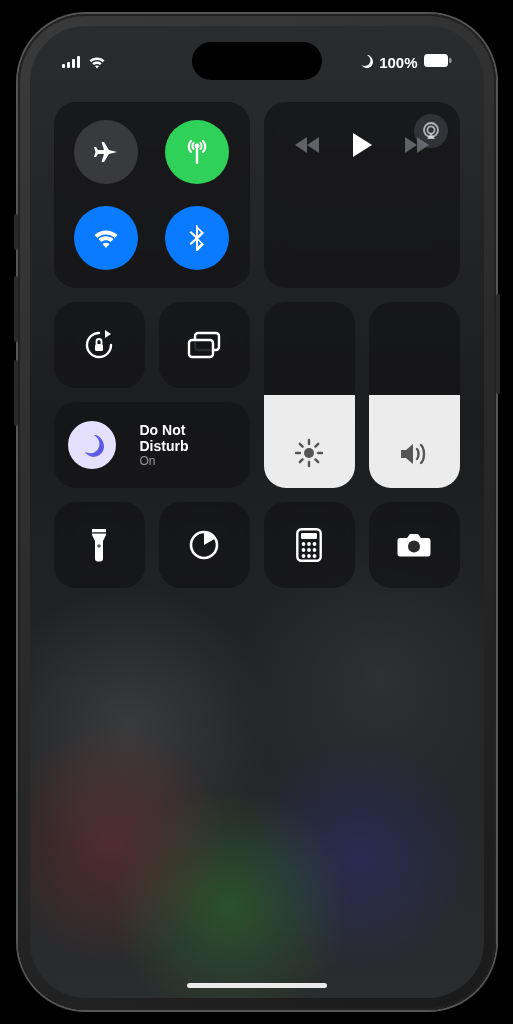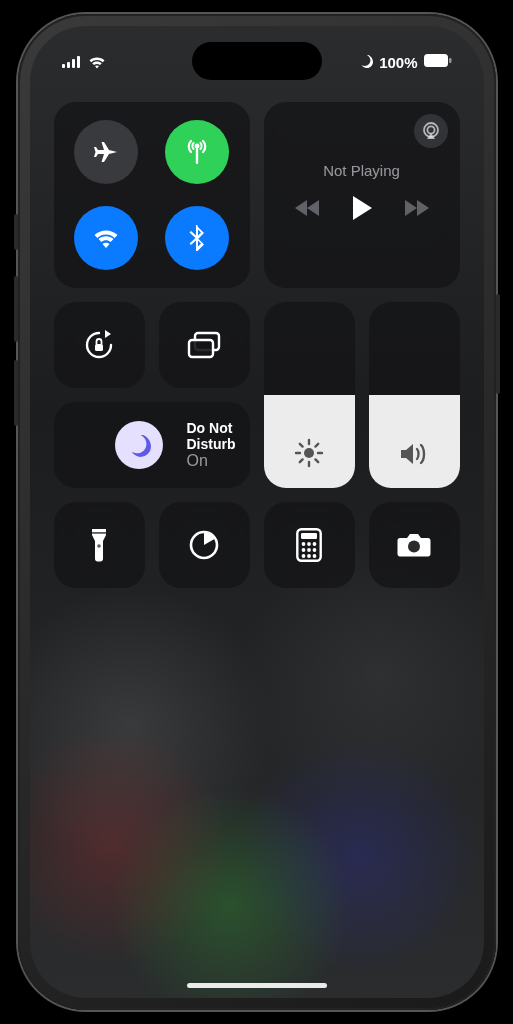--- a/index.html
+++ b/index.html
@@ -152,35 +152,34 @@
       align-items: center;
       justify-content: center;
     }
     .dnd {
       grid-column: 1 / span 2;
       grid-row: 4;
       display: flex;
       align-items: center;
       padding: 0 14px;
       gap: 24px;
-      justify-content: flex-end;
     }
     .dnd-circle {
       width: 48px;
       height: 48px;
       border-radius: 50%;
       background: #e6e0ff;
       display: flex;
       align-items: center;
       justify-content: center;
       flex-shrink: 0;
     }
     .dnd-text { color:#fff; display:flex; flex-direction:column; }
     .dnd-label { font-size: 14px; font-weight: 600; line-height: 1.15; }
-    .dnd-sub { font-size: 16px; color: rgba(235,235,245,0.6); }
+    .dnd-sub { font-size: 12px; color: rgba(235,235,245,0.6); }
     .slider {
       grid-row: 3 / span 2;
       background: rgba(20,20,22,0.72);
       border-radius: 22px;
       position: relative;
       overflow: hidden;
       display:flex;
       align-items:flex-end;
       justify-content:center;
     }
@@ -302,21 +301,20 @@
       <div class="panel media">
         <div class="airplay-btn">
           <span>
             <svg width="20" height="20" viewBox="0 0 20 20">
                 <circle cx="10" cy="9" r="7" stroke="rgba(235,235,245,0.7)" stroke-width="1.8" fill="none"></circle>
                 <circle cx="10" cy="9" r="3.6" stroke="rgba(235,235,245,0.7)" stroke-width="1.8" fill="none"></circle>
                 <path d="M10 12 L6 18 L14 18 Z" fill="rgba(235,235,245,0.7)"></path>
               </svg>
           </span>
         </div>
-        <div class="media-title">Not Playing</div>
         <div class="media-controls">
           <span>
             <svg width="26" height="18" viewBox="0 0 26 18">
                 <path d="M12 9 L24 1 L24 17 Z M0 9 L12 1 L12 17 Z" fill="rgba(235,235,245,0.35)"></path>
               </svg>
           </span>
           <span>
             <svg width="22" height="26" viewBox="0 0 22 26">
                 <path d="M2 1 L21 13 L2 25 Z" fill="#fff"></path>
               </svg>

